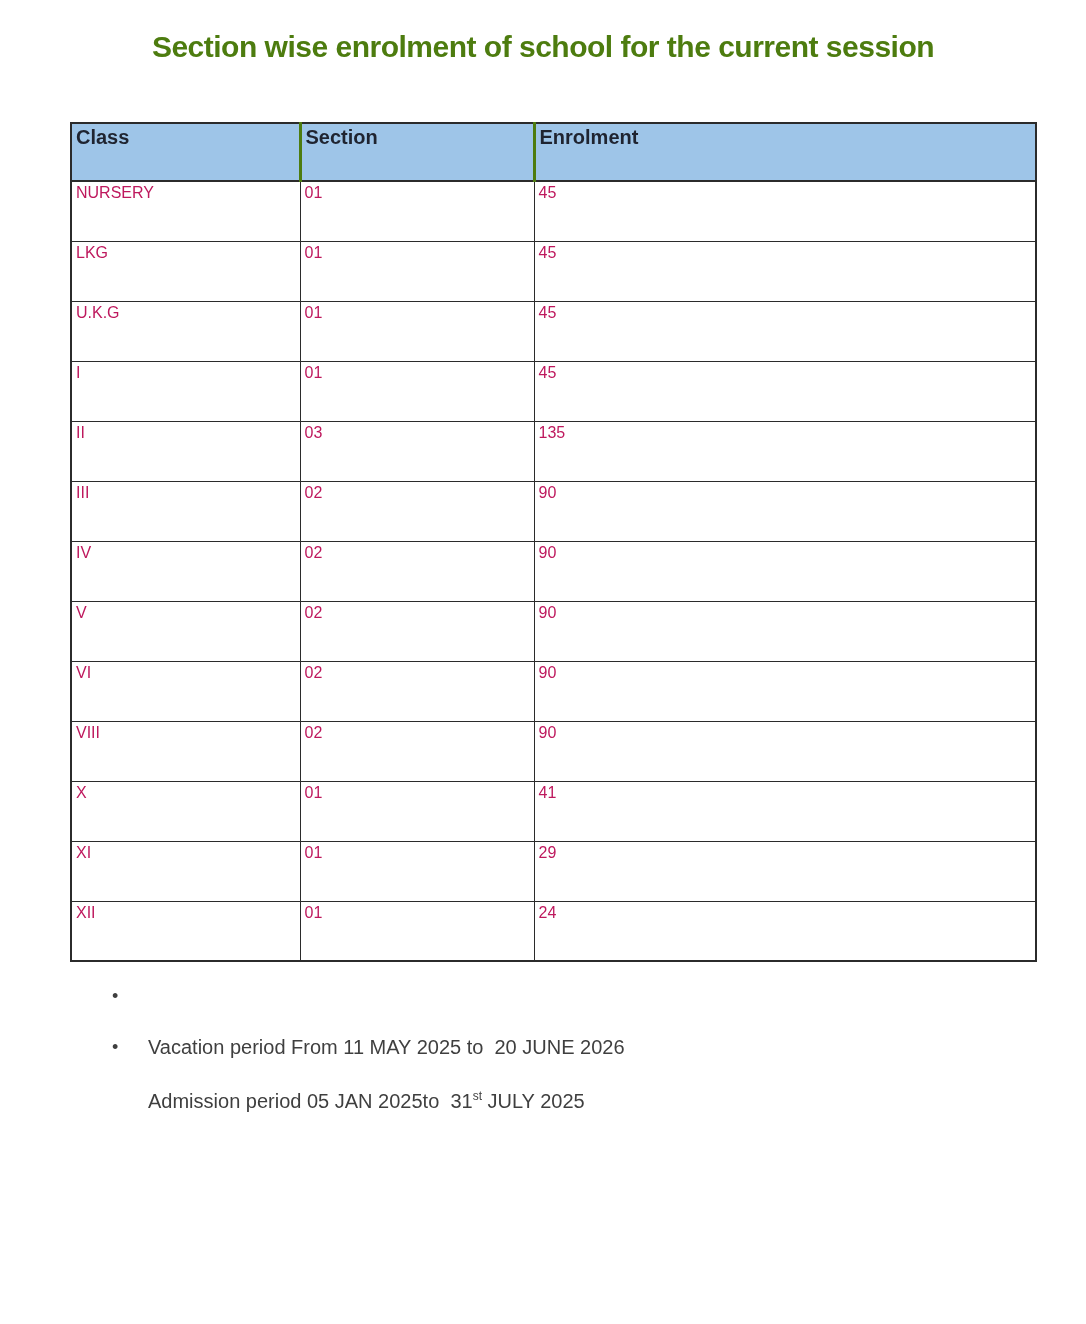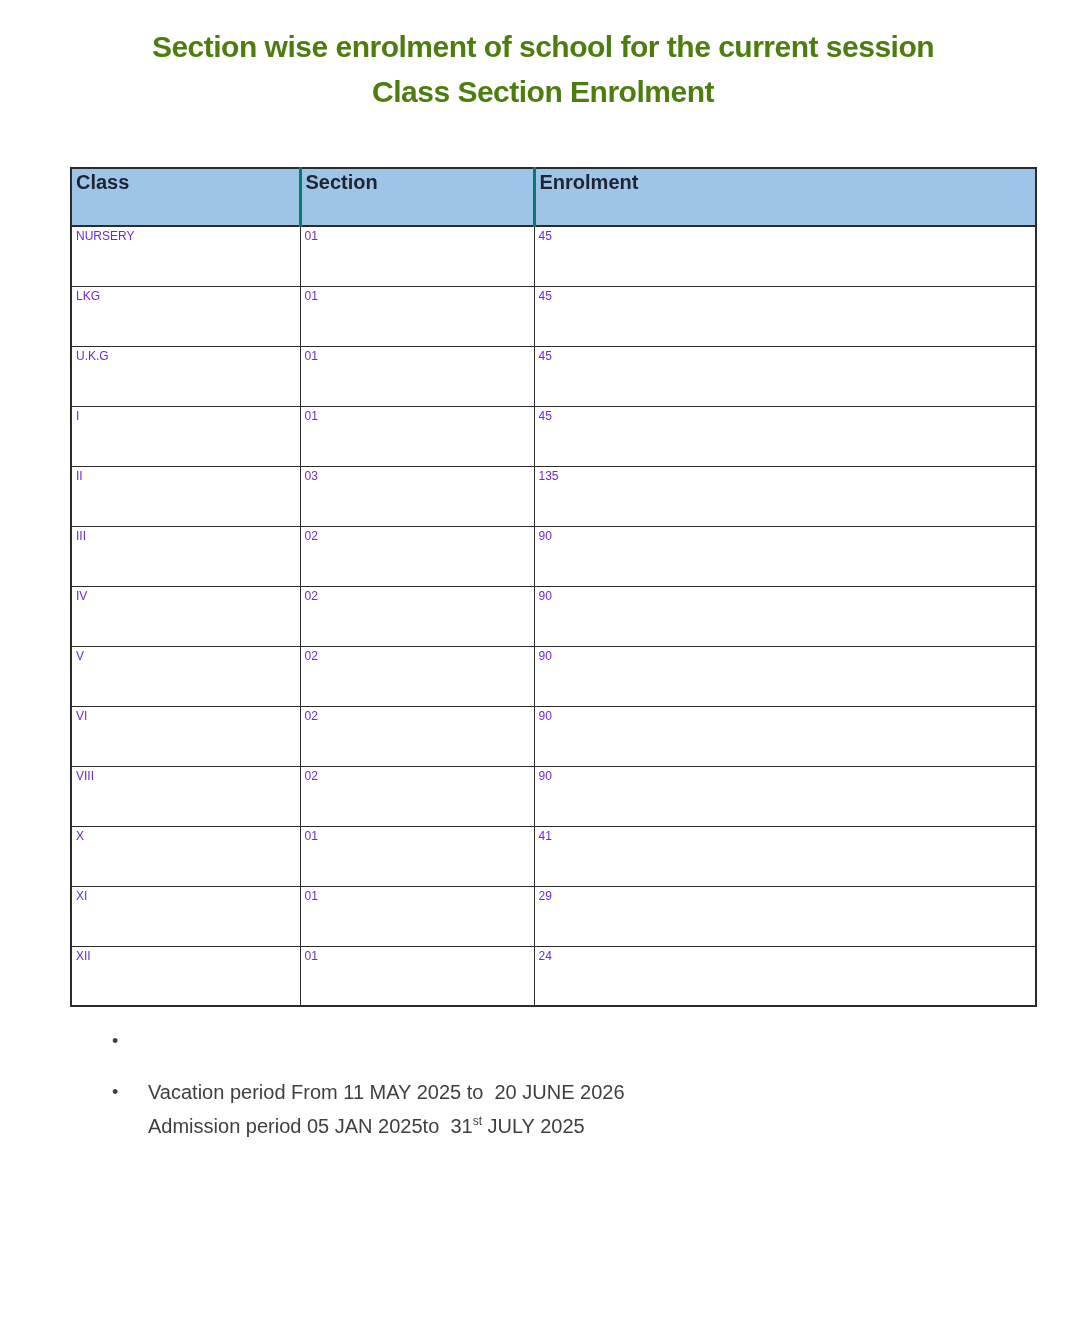--- a/index.html
+++ b/index.html
@@ -39,26 +39,26 @@
   }
   table.enrolment th {
     background: #9EC5E8;
     color: #1F2430;
     font-size: 20px;
     font-weight: bold;
     height: 58px;
     border-top: 2px solid #2B2B2B;
     border-bottom: 2px solid #2B2B2B;
   }
-  table.enrolment th + th { border-left: 3px solid #0f766e; }
+  table.enrolment th + th { border-left: 3px solid #4d7c0f; }
   table.enrolment th:first-child { border-left: 2px solid #2B2B2B; }
   table.enrolment th:last-child { border-right: 2px solid #2B2B2B; }
   table.enrolment td {
-    color: #6d28d9;
-    font-size: 12px;
+    color: #be185d;
+    font-size: 16px;
     height: 60px;
     border: 1.5px solid #2B2B2B;
   }
   table.enrolment td:first-child { border-left: 2px solid #2B2B2B; }
   table.enrolment td:last-child { border-right: 2px solid #2B2B2B; }
   table.enrolment tr:last-child td { border-bottom: 2px solid #2B2B2B; }
   .notes {
     margin: 21px 0 0 112px;
     color: #3F3F3F;
     font-size: 20px;
@@ -68,33 +68,32 @@
     align-items: flex-start;
     line-height: 26px;
   }
   .note-line .bullet {
     width: 36px;
     flex: 0 0 36px;
     font-size: 18px;
   }
   .note-line .note-text { white-space: pre-wrap; }
   .note-gap { margin-top: 25px; }
-  .note-admission { margin-top: 8px; padding-left: 36px; text-align: right; }
+  .note-admission { margin-top: 28px; padding-left: 36px; text-align: right; }
   sup.ord {
     font-size: 12px;
     vertical-align: super;
     line-height: 0;
   }
 </style>
 </head>
 <body>
 
 <div class="title-block">
   <div class="title-line1">Section wise enrolment of school for the current session</div>
-  <div class="title-line2">Class Section Enrolment</div>
 </div>
 
 <table class="enrolment">
   <colgroup>
       <col class="c1">
       <col class="c2">
       <col class="c3">
     </colgroup>
   <thead>
     <tr>

